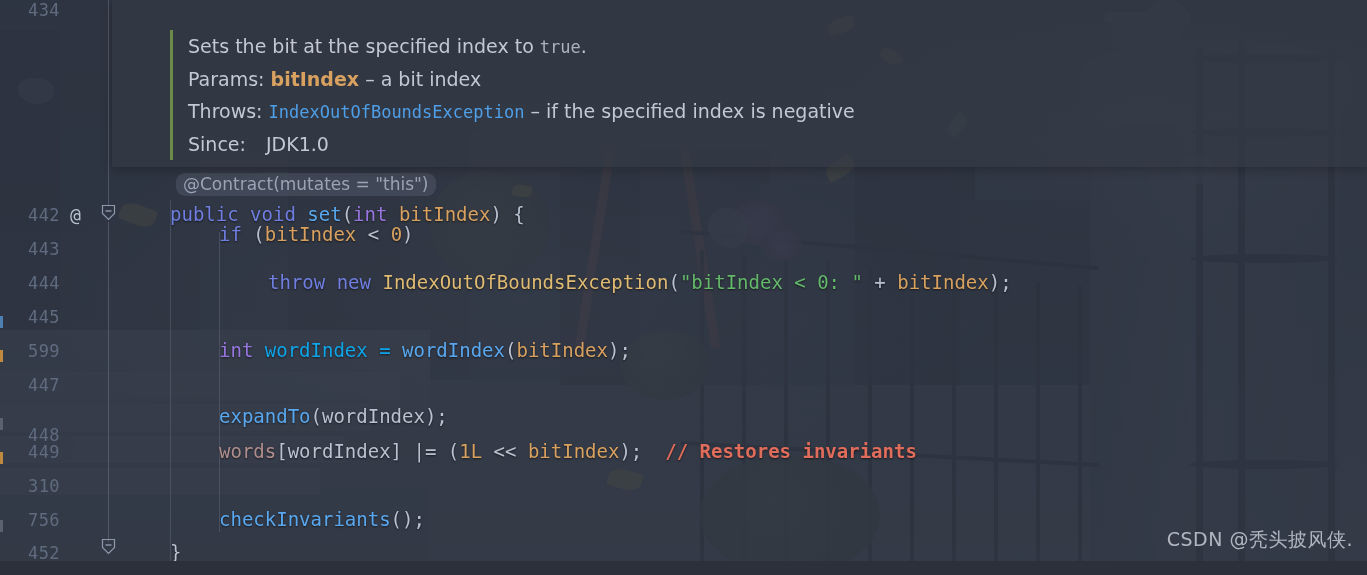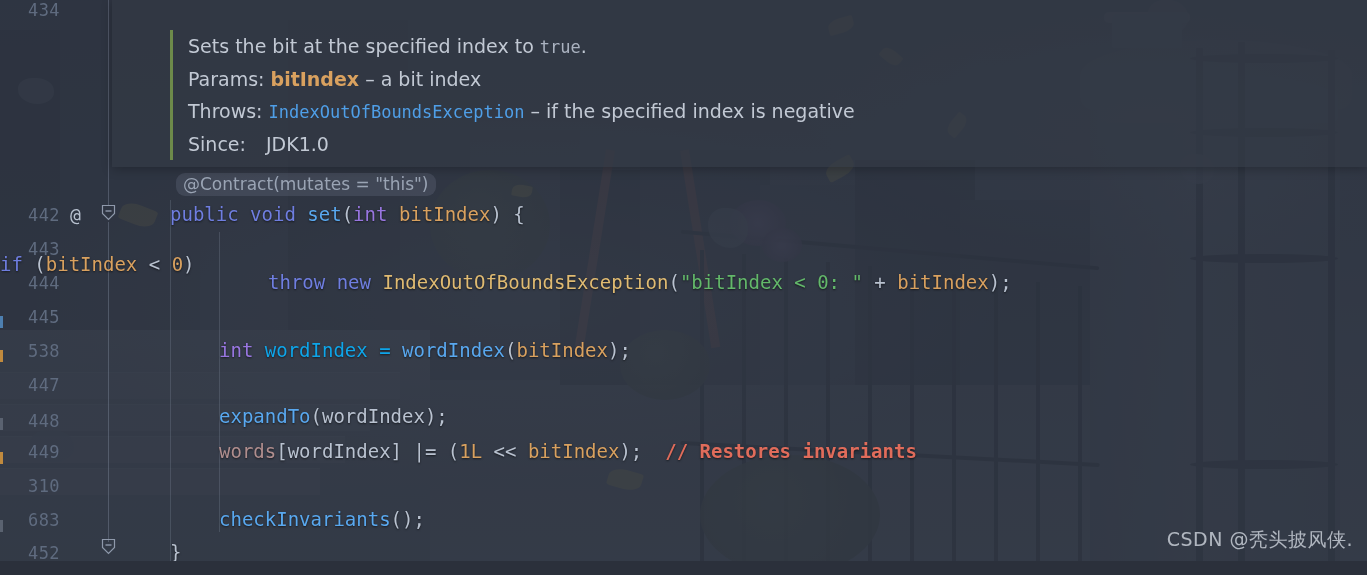--- a/index.html
+++ b/index.html
@@ -322,26 +322,26 @@
       <div class="vcs-mark" style="top:418px; background:#5a6270;"></div>
       <div class="vcs-mark" style="top:452px; background:#c08a3e;"></div>
       <div class="vcs-mark" style="top:520px; background:#5a6270;"></div>
     </div>
 
     <div class="lnum" style="top:0px;">434</div>
     <div class="lnum" style="top:205px;">442</div>
     <div class="lnum" style="top:239px;">443</div>
     <div class="lnum" style="top:273px;">444</div>
     <div class="lnum" style="top:307px;">445</div>
-    <div class="lnum" style="top:341px;">538</div>
+    <div class="lnum" style="top:341px;">599</div>
     <div class="lnum" style="top:375px;">447</div>
-    <div class="lnum" style="top:411px;">448</div>
+    <div class="lnum" style="top:425px;">448</div>
     <div class="lnum" style="top:442px;">449</div>
     <div class="lnum" style="top:476px;">310</div>
-    <div class="lnum" style="top:510px;">683</div>
+    <div class="lnum" style="top:510px;">756</div>
     <div class="lnum" style="top:543px;margin-left:33px;">452</div>
 
     <div class="annot-at" style="left:70px; top:204px;">@</div>
 
     <div class="fold-line" style="top:0px; height:205px;"></div>
     <div class="fold-line" style="top:222px; height:320px;"></div>
 
     <div class="fold-marker" style="left:100px; top:204px;">
       <svg width="17" height="17" viewBox="0 0 17 17">
         <path d="M2.5 1.5 H14.5 V9.5 L8.5 15.5 L2.5 9.5 Z" fill="none" stroke="#8f99ab" stroke-width="1.2"></path>
@@ -356,21 +356,21 @@
     </div>
   </div>
 
   <div class="indent-guide" style="left:170px; top:200px; height:375px;"></div>
   <div class="indent-guide" style="left:219px; top:232px; height:300px;"></div>
 
   <div class="inlay" style="left:176px; top:173px;">@Contract(mutates = "this")</div>
 
   <div id="code-area">
       <div class="code-line" style="top: 205px; padding-left: 170px;"><span class="kw">public</span><span class="plain"> </span><span class="kw">void</span><span class="plain"> </span><span class="meth">set</span><span class="punct">(</span><span class="type">int</span><span class="plain"> </span><span class="param">bitIndex</span><span class="punct">) {</span></div>
-      <div class="code-line" style="top: 255px;  text-align: right;"><span class="kw">if</span><span class="punct"> (</span><span class="param">bitIndex</span><span class="punct"> &lt; </span><span class="num">0</span><span class="punct">)</span></div>
+      <div class="code-line" style="top: 225px; padding-left: 219px; text-align: right;"><span class="kw">if</span><span class="punct"> (</span><span class="param">bitIndex</span><span class="punct"> &lt; </span><span class="num">0</span><span class="punct">)</span></div>
       <div class="code-line" style="top: 273px; padding-left: 268px;"><span class="kw">throw</span><span class="plain"> </span><span class="kw">new</span><span class="plain"> </span><span class="cls">IndexOutOfBoundsException</span><span class="punct">(</span><span class="str">"bitIndex &lt; 0: "</span><span class="punct"> + </span><span class="param">bitIndex</span><span class="punct">);</span></div>
       <div class="code-line" style="top: 341px; padding-left: 219px;"><span class="type">int</span><span class="plain"> wordIndex = </span><span class="meth">wordIndex</span><span class="punct">(</span><span class="param">bitIndex</span><span class="punct">);</span></div>
       <div class="code-line" style="top: 375px; padding-left: 219px; margin-top: 32px;"><span class="meth">expandTo</span><span class="punct">(wordIndex);</span></div>
       <div class="code-line" style="top: 442px; padding-left: 219px;"><span class="field">words</span><span class="punct">[wordIndex] |= (</span><span class="num">1L</span><span class="punct"> &lt;&lt; </span><span class="param">bitIndex</span><span class="punct">);</span><span class="plain">  </span><span class="comment">// Restores invariants</span></div>
       <div class="code-line" style="top: 510px; padding-left: 219px;"><span class="meth">checkInvariants</span><span class="punct">();</span></div>
       <div class="code-line" style="top: 543px; padding-left: 170px;"><span class="punct">}</span></div>
     </div>
 
   <div class="doc-popup">
     <div class="doc-accent"></div>

